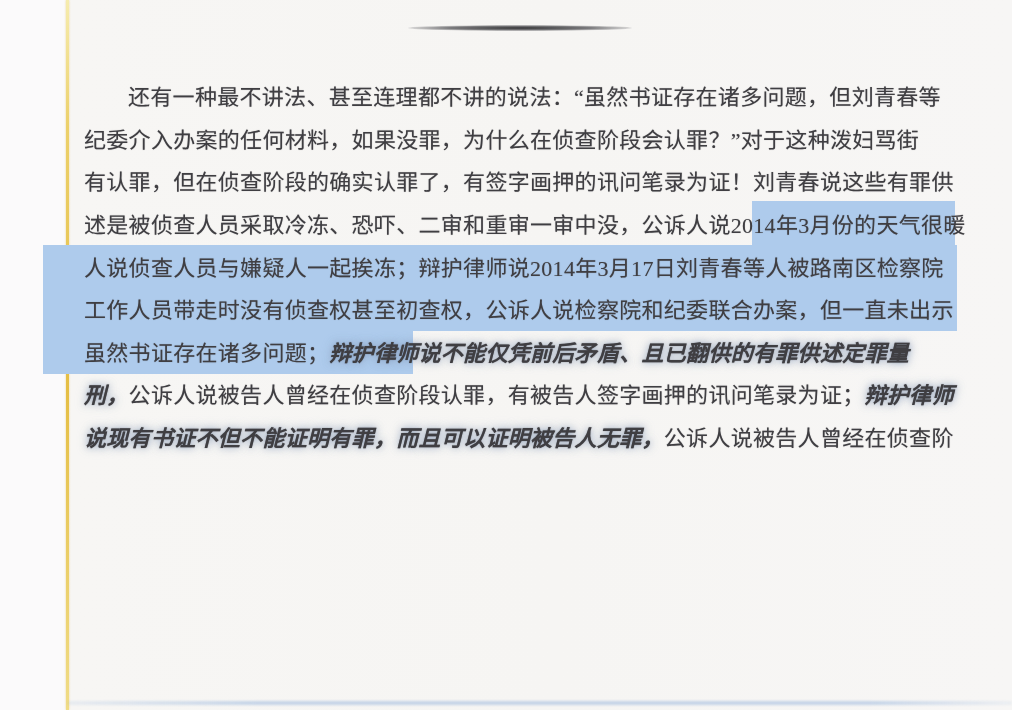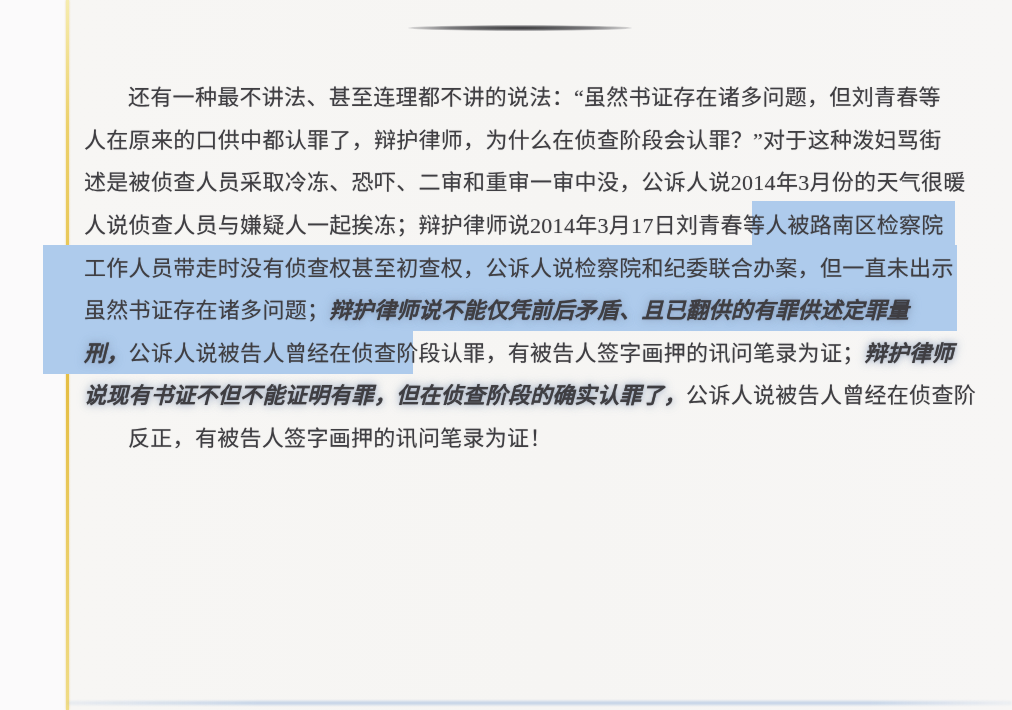--- a/index.html
+++ b/index.html
@@ -66,24 +66,24 @@
 <div class="photo">
   <div class="gold-line"></div>
   <div class="smudge"></div>
 
   <div class="hl hl-a"></div>
   <div class="hl hl-b"></div>
   <div class="hl hl-c"></div>
 
   <div class="text-area" id="text-area">
       <div class="line indent"><span class="seg">还有一种最不讲法、甚至连理都不讲的说法：“虽然书证存在诸多问题，但刘青春等</span></div>
-      <div class="line"><span class="seg">人在原来的口供中都认罪了，辩护律师，为什么在侦查阶段会认罪？”对于这种泼妇骂街</span></div>
+      <div class="line"><span class="seg">纪委介入办案的任何材料，如果没罪，为什么在侦查阶段会认罪？”对于这种泼妇骂街</span></div>
+      <div class="line"><span class="seg">有认罪，但在侦查阶段的确实认罪了，有签字画押的讯问笔录为证！刘青春说这些有罪供</span></div>
       <div class="line"><span class="seg">述是被侦查人员采取冷冻、恐吓、二审和重审一审中没，公诉人说2014年3月份的天气很暖</span></div>
       <div class="line"><span class="seg">人说侦查人员与嫌疑人一起挨冻；辩护律师说2014年3月17日刘青春等人被路南区检察院</span></div>
       <div class="line"><span class="seg">工作人员带走时没有侦查权甚至初查权，公诉人说检察院和纪委联合办案，但一直未出示</span></div>
       <div class="line"><span class="seg">虽然书证存在诸多问题；</span><span class="seg b">辩护律师说不能仅凭前后矛盾、且已翻供的有罪供述定罪量</span></div>
       <div class="line"><span class="seg b">刑，</span><span class="seg">公诉人说被告人曾经在侦查阶段认罪，有被告人签字画押的讯问笔录为证；</span><span class="seg b">辩护律师</span></div>
-      <div class="line"><span class="seg b">说现有书证不但不能证明有罪，但在侦查阶段的确实认罪了，</span><span class="seg">公诉人说被告人曾经在侦查阶</span></div>
-      <div class="line indent"><span class="seg">反正，有被告人签字画押的讯问笔录为证！</span></div>
+      <div class="line"><span class="seg b">说现有书证不但不能证明有罪，而且可以证明被告人无罪，</span><span class="seg">公诉人说被告人曾经在侦查阶</span></div>
     </div>
 
   <div class="bottom-line"></div>
 </div>
 
 </body></html>

